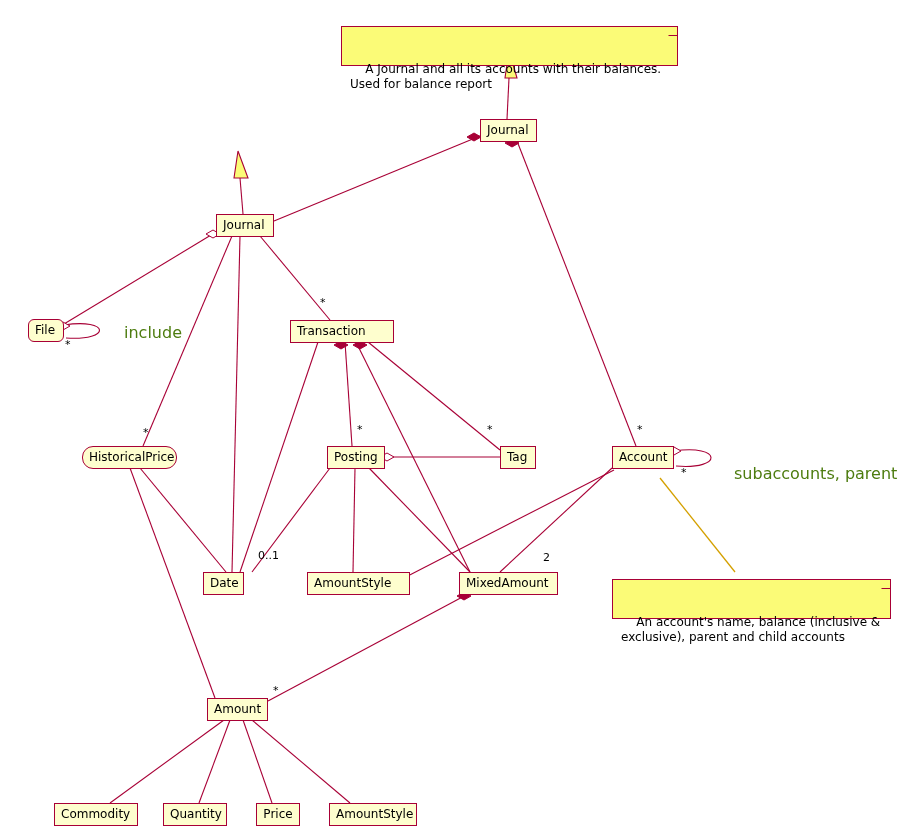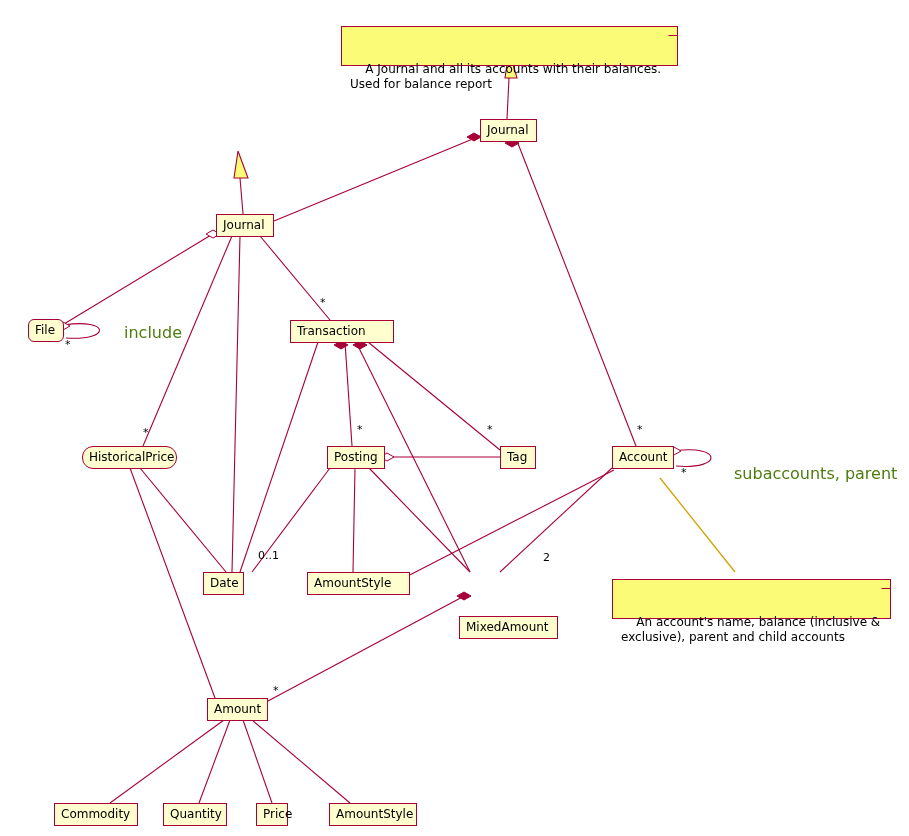--- a/index.html
+++ b/index.html
@@ -210,37 +210,37 @@
   </div>
 
   <div class="node" style="left:203px; top:572px; width:41px;">
     <span>Date</span>
   </div>
 
   <div class="node" style="left:307px; top:572px; width:103px;">
     <span>AmountStyle</span>
   </div>
 
-  <div class="node" style="left:459px; top:572px; width:99px;margin-top:44px;">
+  <div class="node" style="left:459px; top:572px; width:99px;">
     <span>MixedAmount</span>
   </div>
 
   <div class="node" style="left:207px; top:698px; width:61px;">
     <span>Amount</span>
   </div>
 
   <div class="node" style="left:54px; top:803px; width:84px;">
     <span>Commodity</span>
   </div>
 
   <div class="node" style="left:163px; top:803px; width:64px;">
     <span>Quantity</span>
   </div>
 
-  <div class="node" style="left:256px; top:803px; width:32px;">
+  <div class="node" style="left:256px; top:803px; width:44px;text-align:center;">
     <span>Price</span>
   </div>
 
   <div class="node" style="left:329px; top:803px; width:88px;">
     <span>AmountStyle</span>
   </div>
 
   <div class="label" style="left:124px; top:323px;">include</div>
 
   <div class="label" style="left:734px; top:448px;margin-top:16px;">subaccounts, parent</div>

